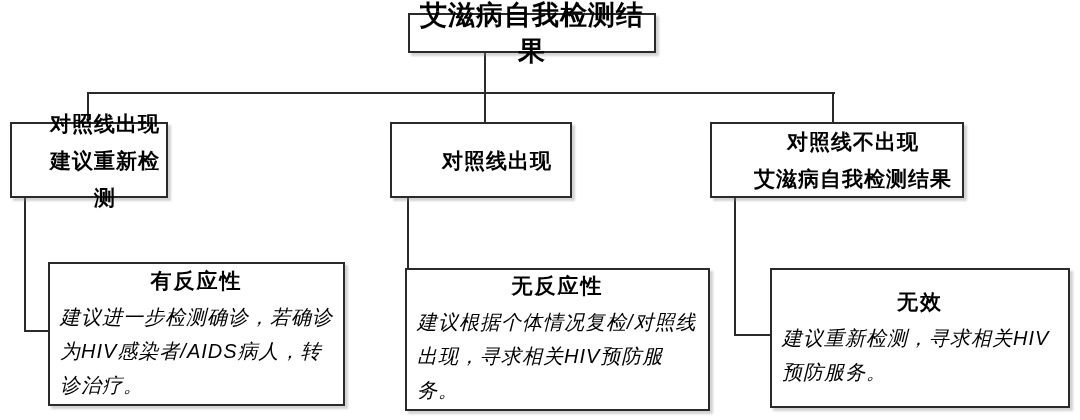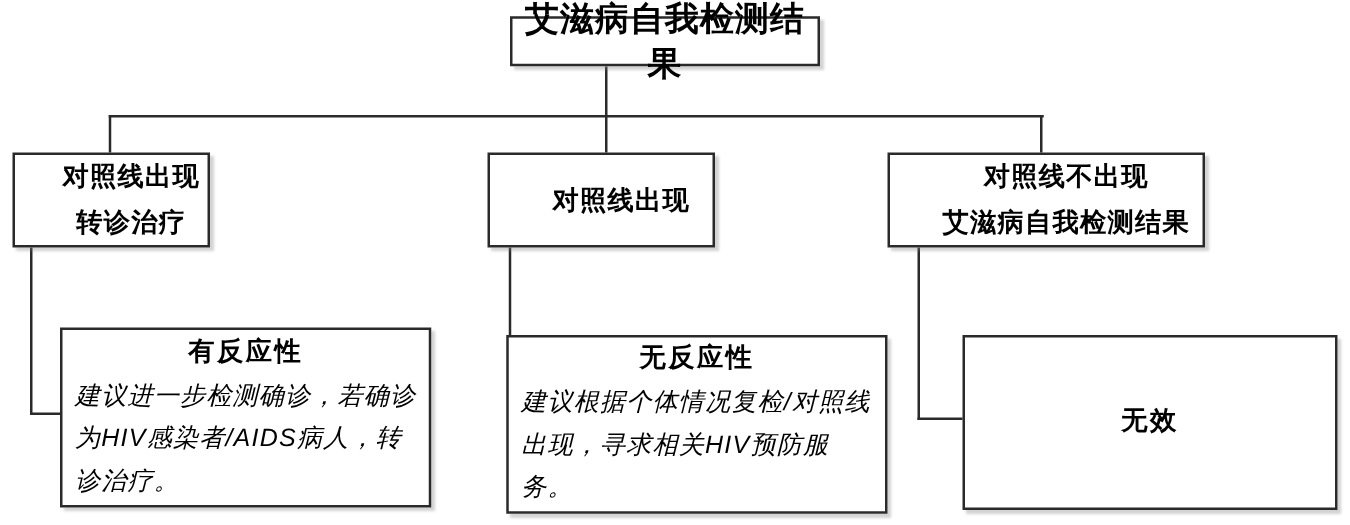--- a/index.html
+++ b/index.html
@@ -94,21 +94,21 @@
   <div class="line l-b2-v"></div>
   <div class="line l-b3-v"></div>
   <div class="line l-b3-h"></div>
 
   <div class="node root">
     <span>艾滋病自我检测结果</span>
   </div>
 
   <div class="node branch branch-1">
     <span>对照线出现</span>
-    <span>转诊治疗</span>
+    <span>建议重新检测</span>
   </div>
 
   <div class="node branch branch-2">
     <span>对照线出现</span>
   </div>
 
   <div class="node branch branch-3">
     <span>对照线不出现</span>
     <span>艾滋病自我检测结果</span>
   </div>
@@ -118,15 +118,16 @@
     <div class="result-body">建议进一步检测确诊，若确诊为HIV感染者/AIDS病人，转诊治疗。</div>
   </div>
 
   <div class="node result result-2">
     <div class="result-title">无反应性</div>
     <div class="result-body">建议根据个体情况复检/对照线出现，寻求相关HIV预防服务。</div>
   </div>
 
   <div class="node result result-3">
     <div class="result-title">无效</div>
+    <div class="result-body">建议重新检测，寻求相关HIV预防服务。</div>
   </div>
 
 </div>
 
 </body></html>

